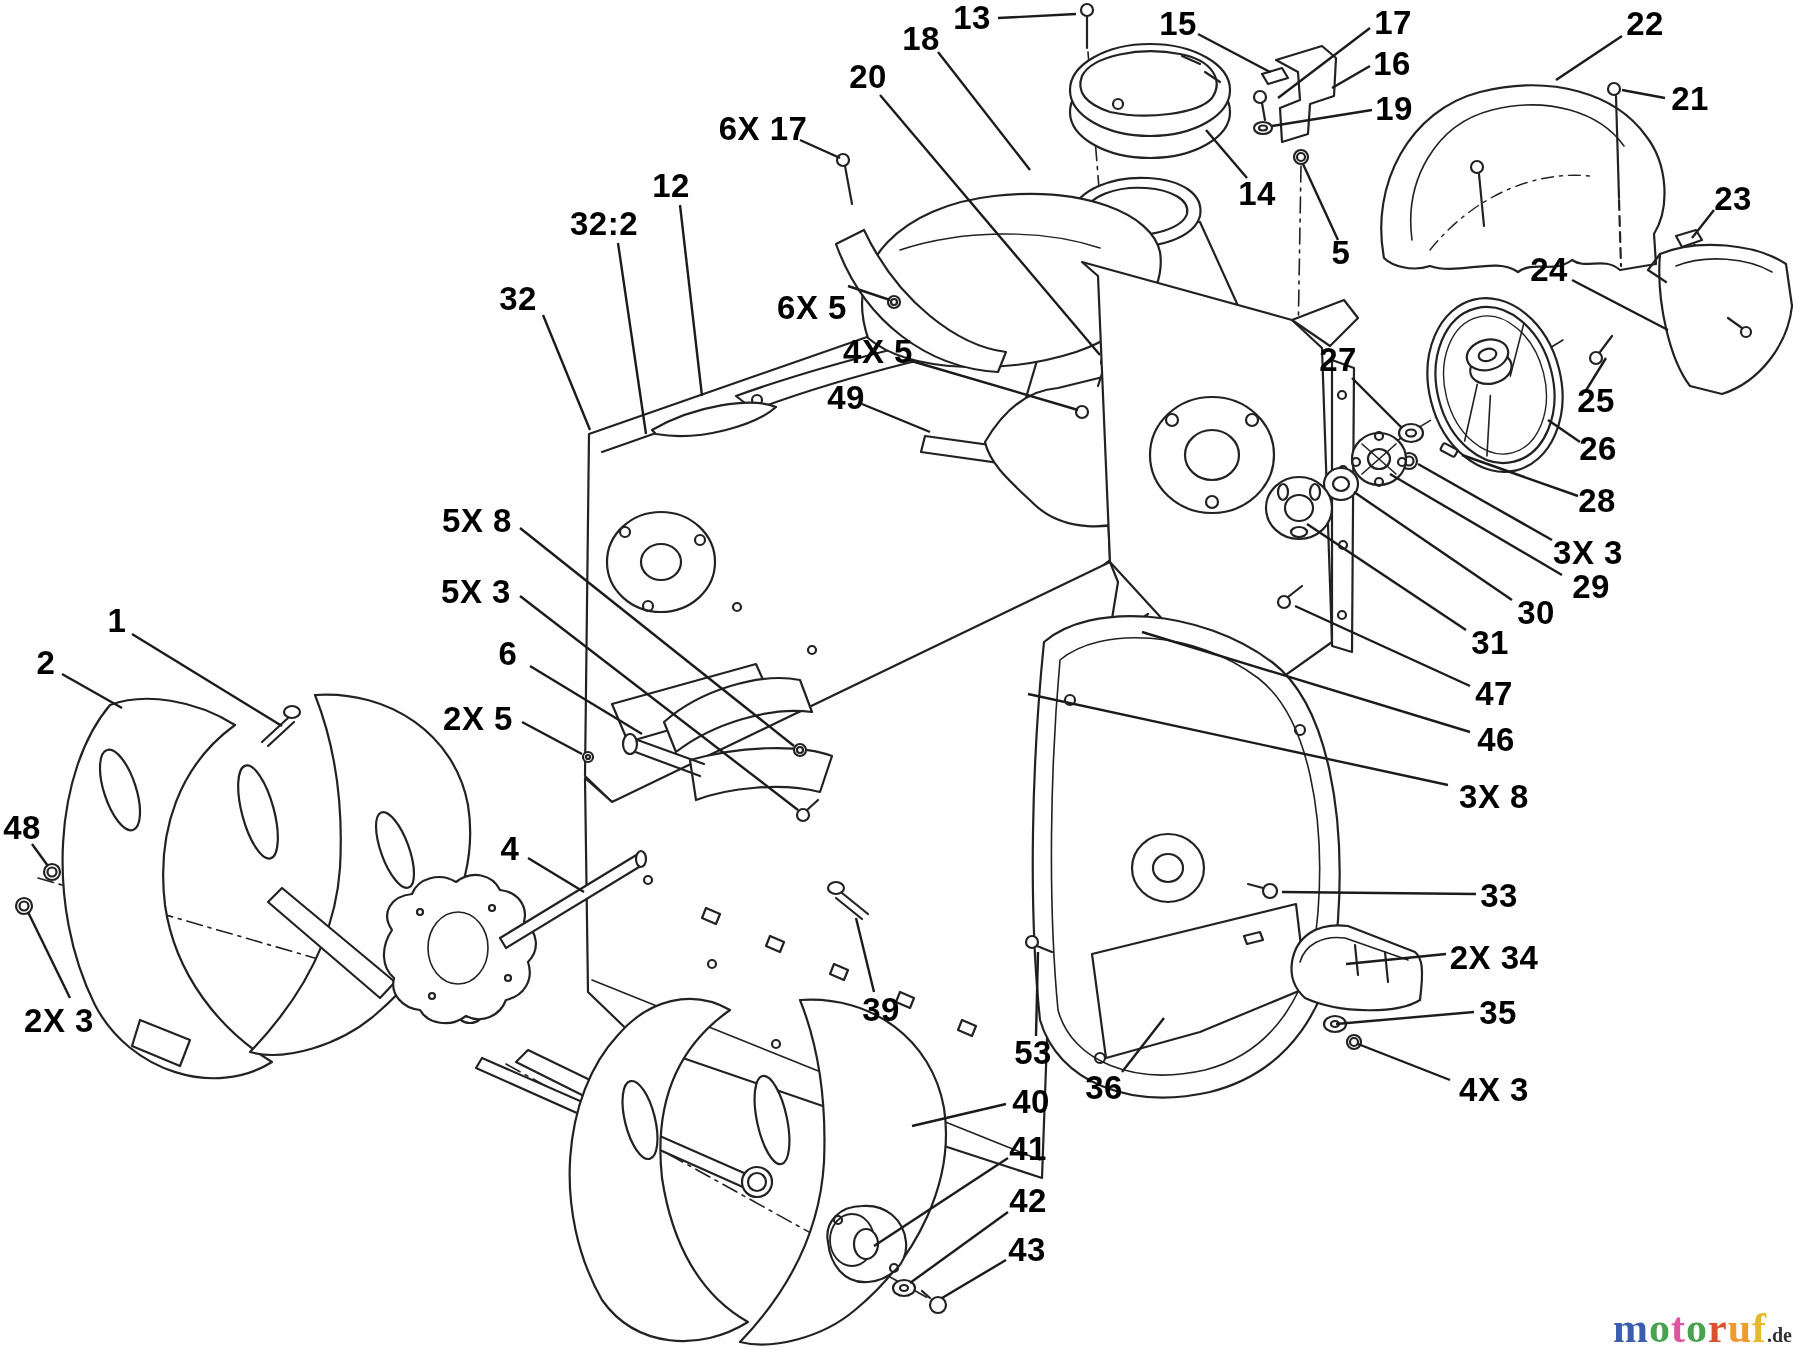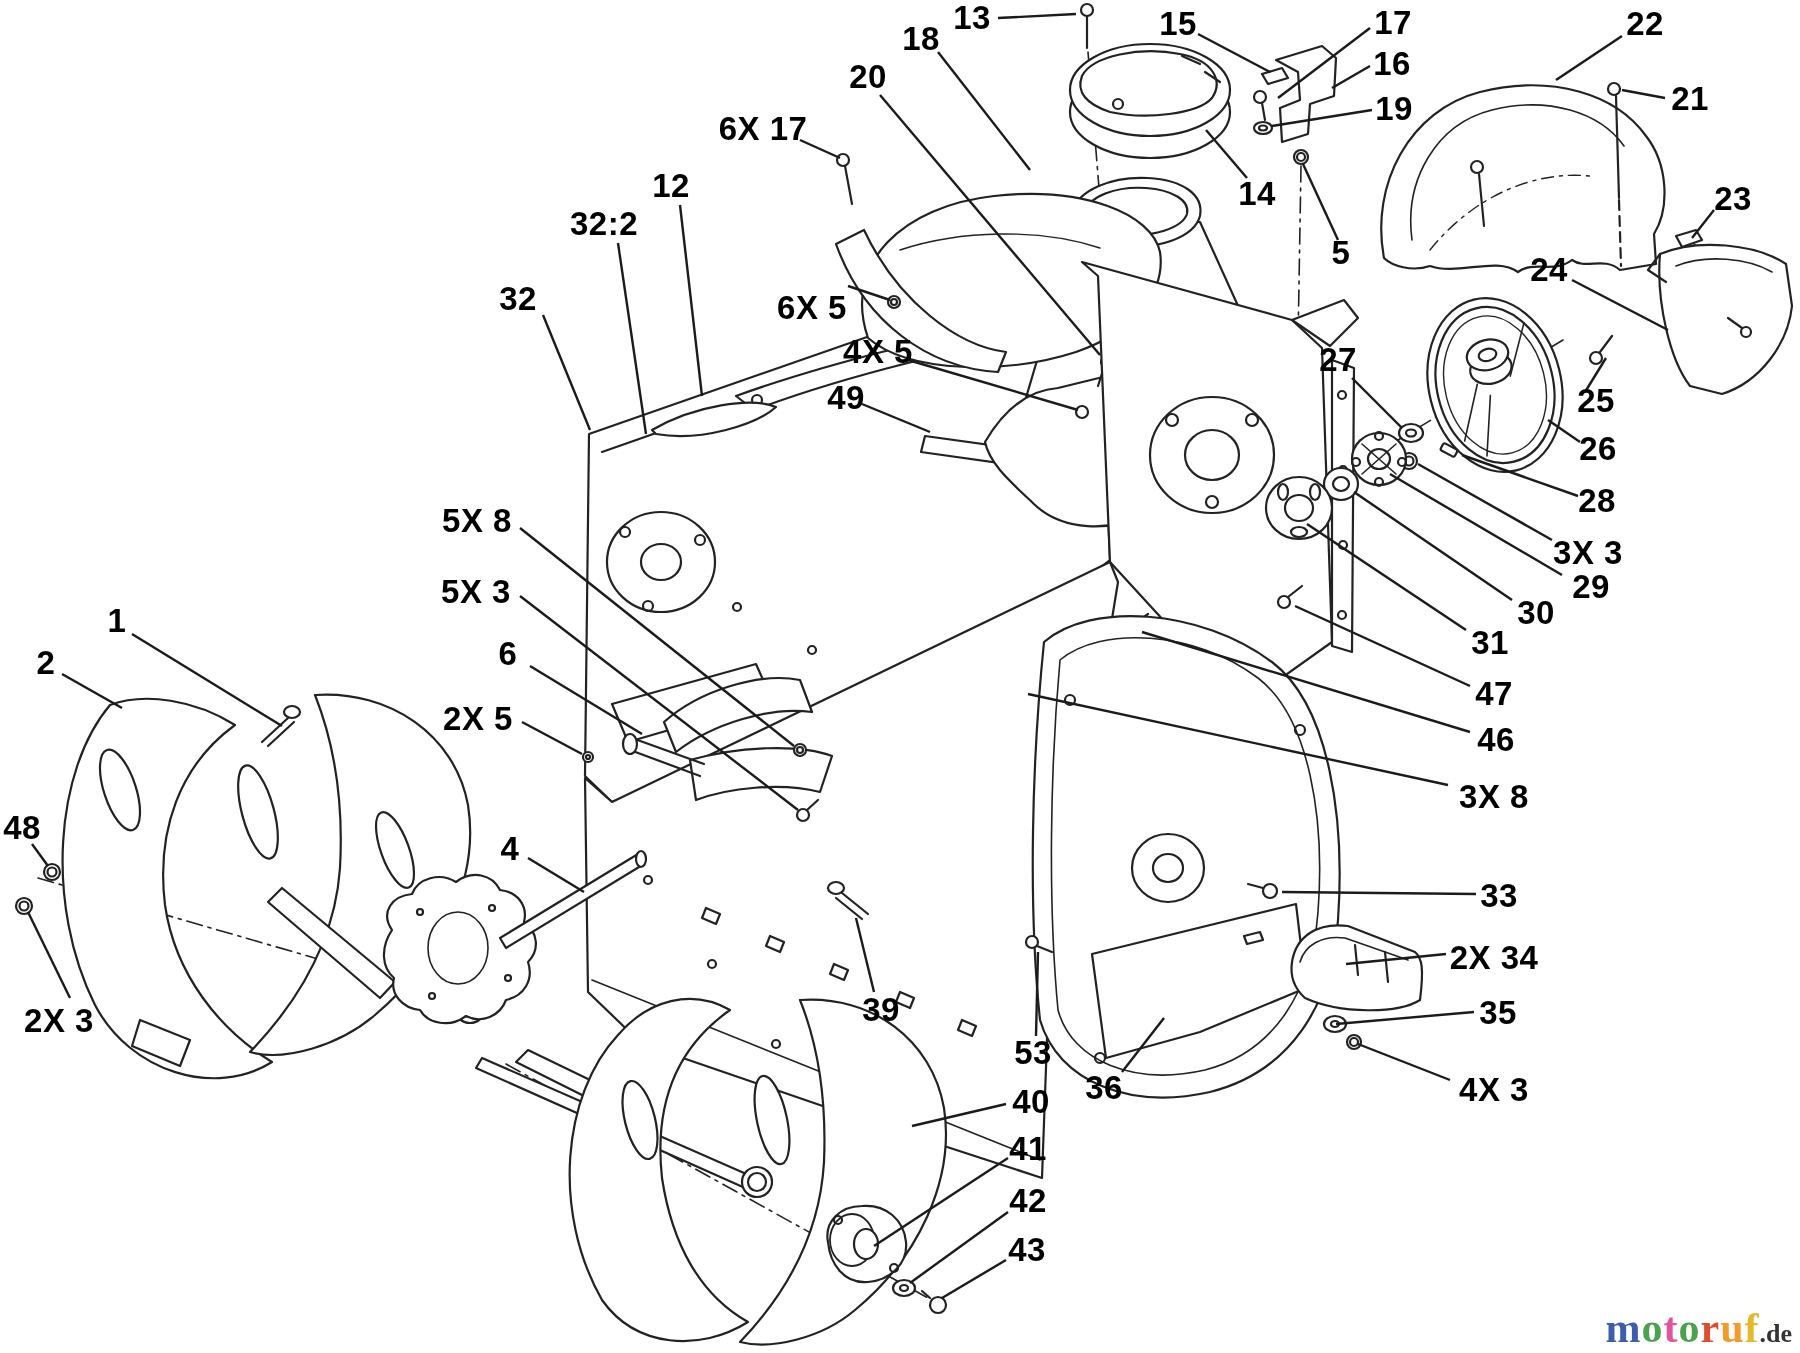--- a/index.html
+++ b/index.html
@@ -4,21 +4,21 @@
 <style>
   html,body{margin:0;padding:0;background:#ffffff;}
   .stage{position:relative;width:1800px;height:1353px;background:#ffffff;overflow:hidden;
          font-family:"Liberation Sans",sans-serif;}
   svg.layer{position:absolute;left:0;top:0;}
   .callout{position:absolute;transform:translate(-50%,-50%);font-weight:700;font-size:33px;
            color:#000;white-space:nowrap;letter-spacing:0.5px;}
   .leader{stroke:#1b1b1b;stroke-width:2.4;fill:none;}
   .watermark{position:absolute;right:8px;bottom:4px;font-family:"Liberation Serif",serif;
              font-weight:700;font-size:42px;line-height:1;letter-spacing:1px;}
-  .watermark .suffix{font-size:26px;font-weight:700;letter-spacing:0;}
+  .watermark .suffix{font-size:20px;font-weight:700;letter-spacing:0;}
 </style>
 </head>
 <body>
 
 <div class="stage">
 
   <svg class="layer" width="1800" height="1353" viewBox="0 0 1800 1353">
     <g stroke="#222" fill="none" stroke-width="2.2" stroke-linejoin="round" stroke-linecap="round">
 
       <g stroke-width="1.6" stroke-dasharray="16 6 3 6">

